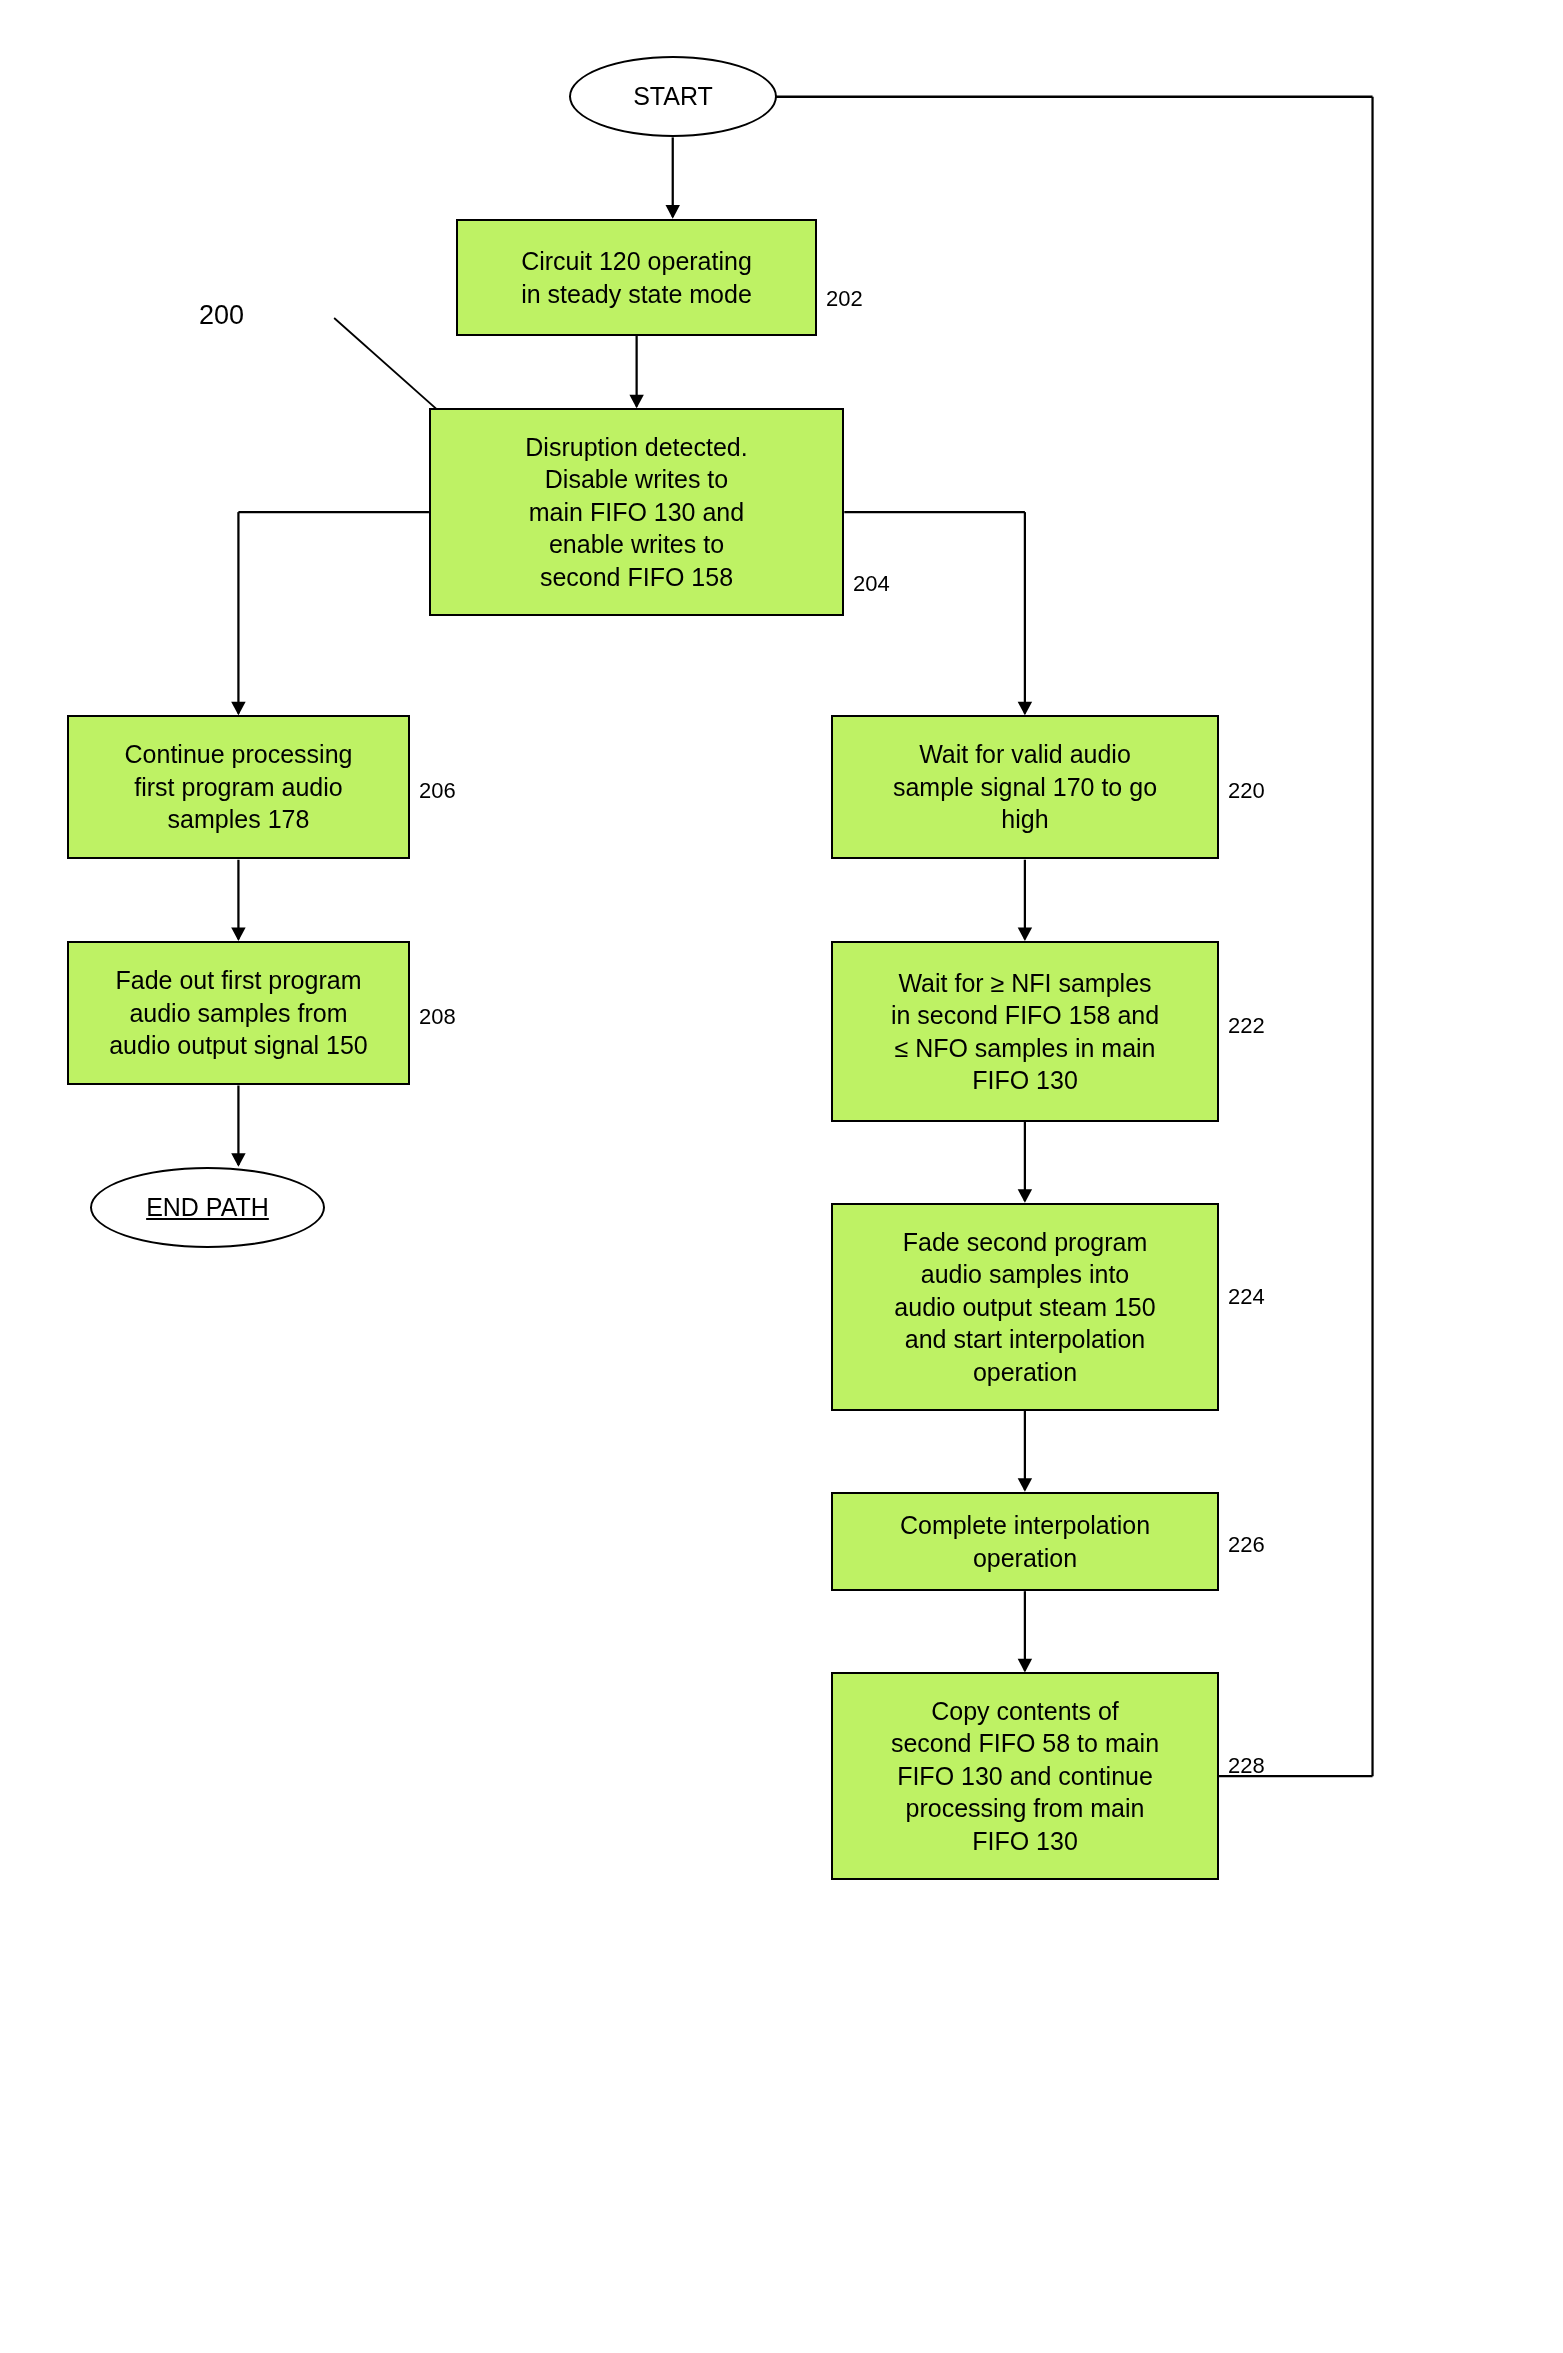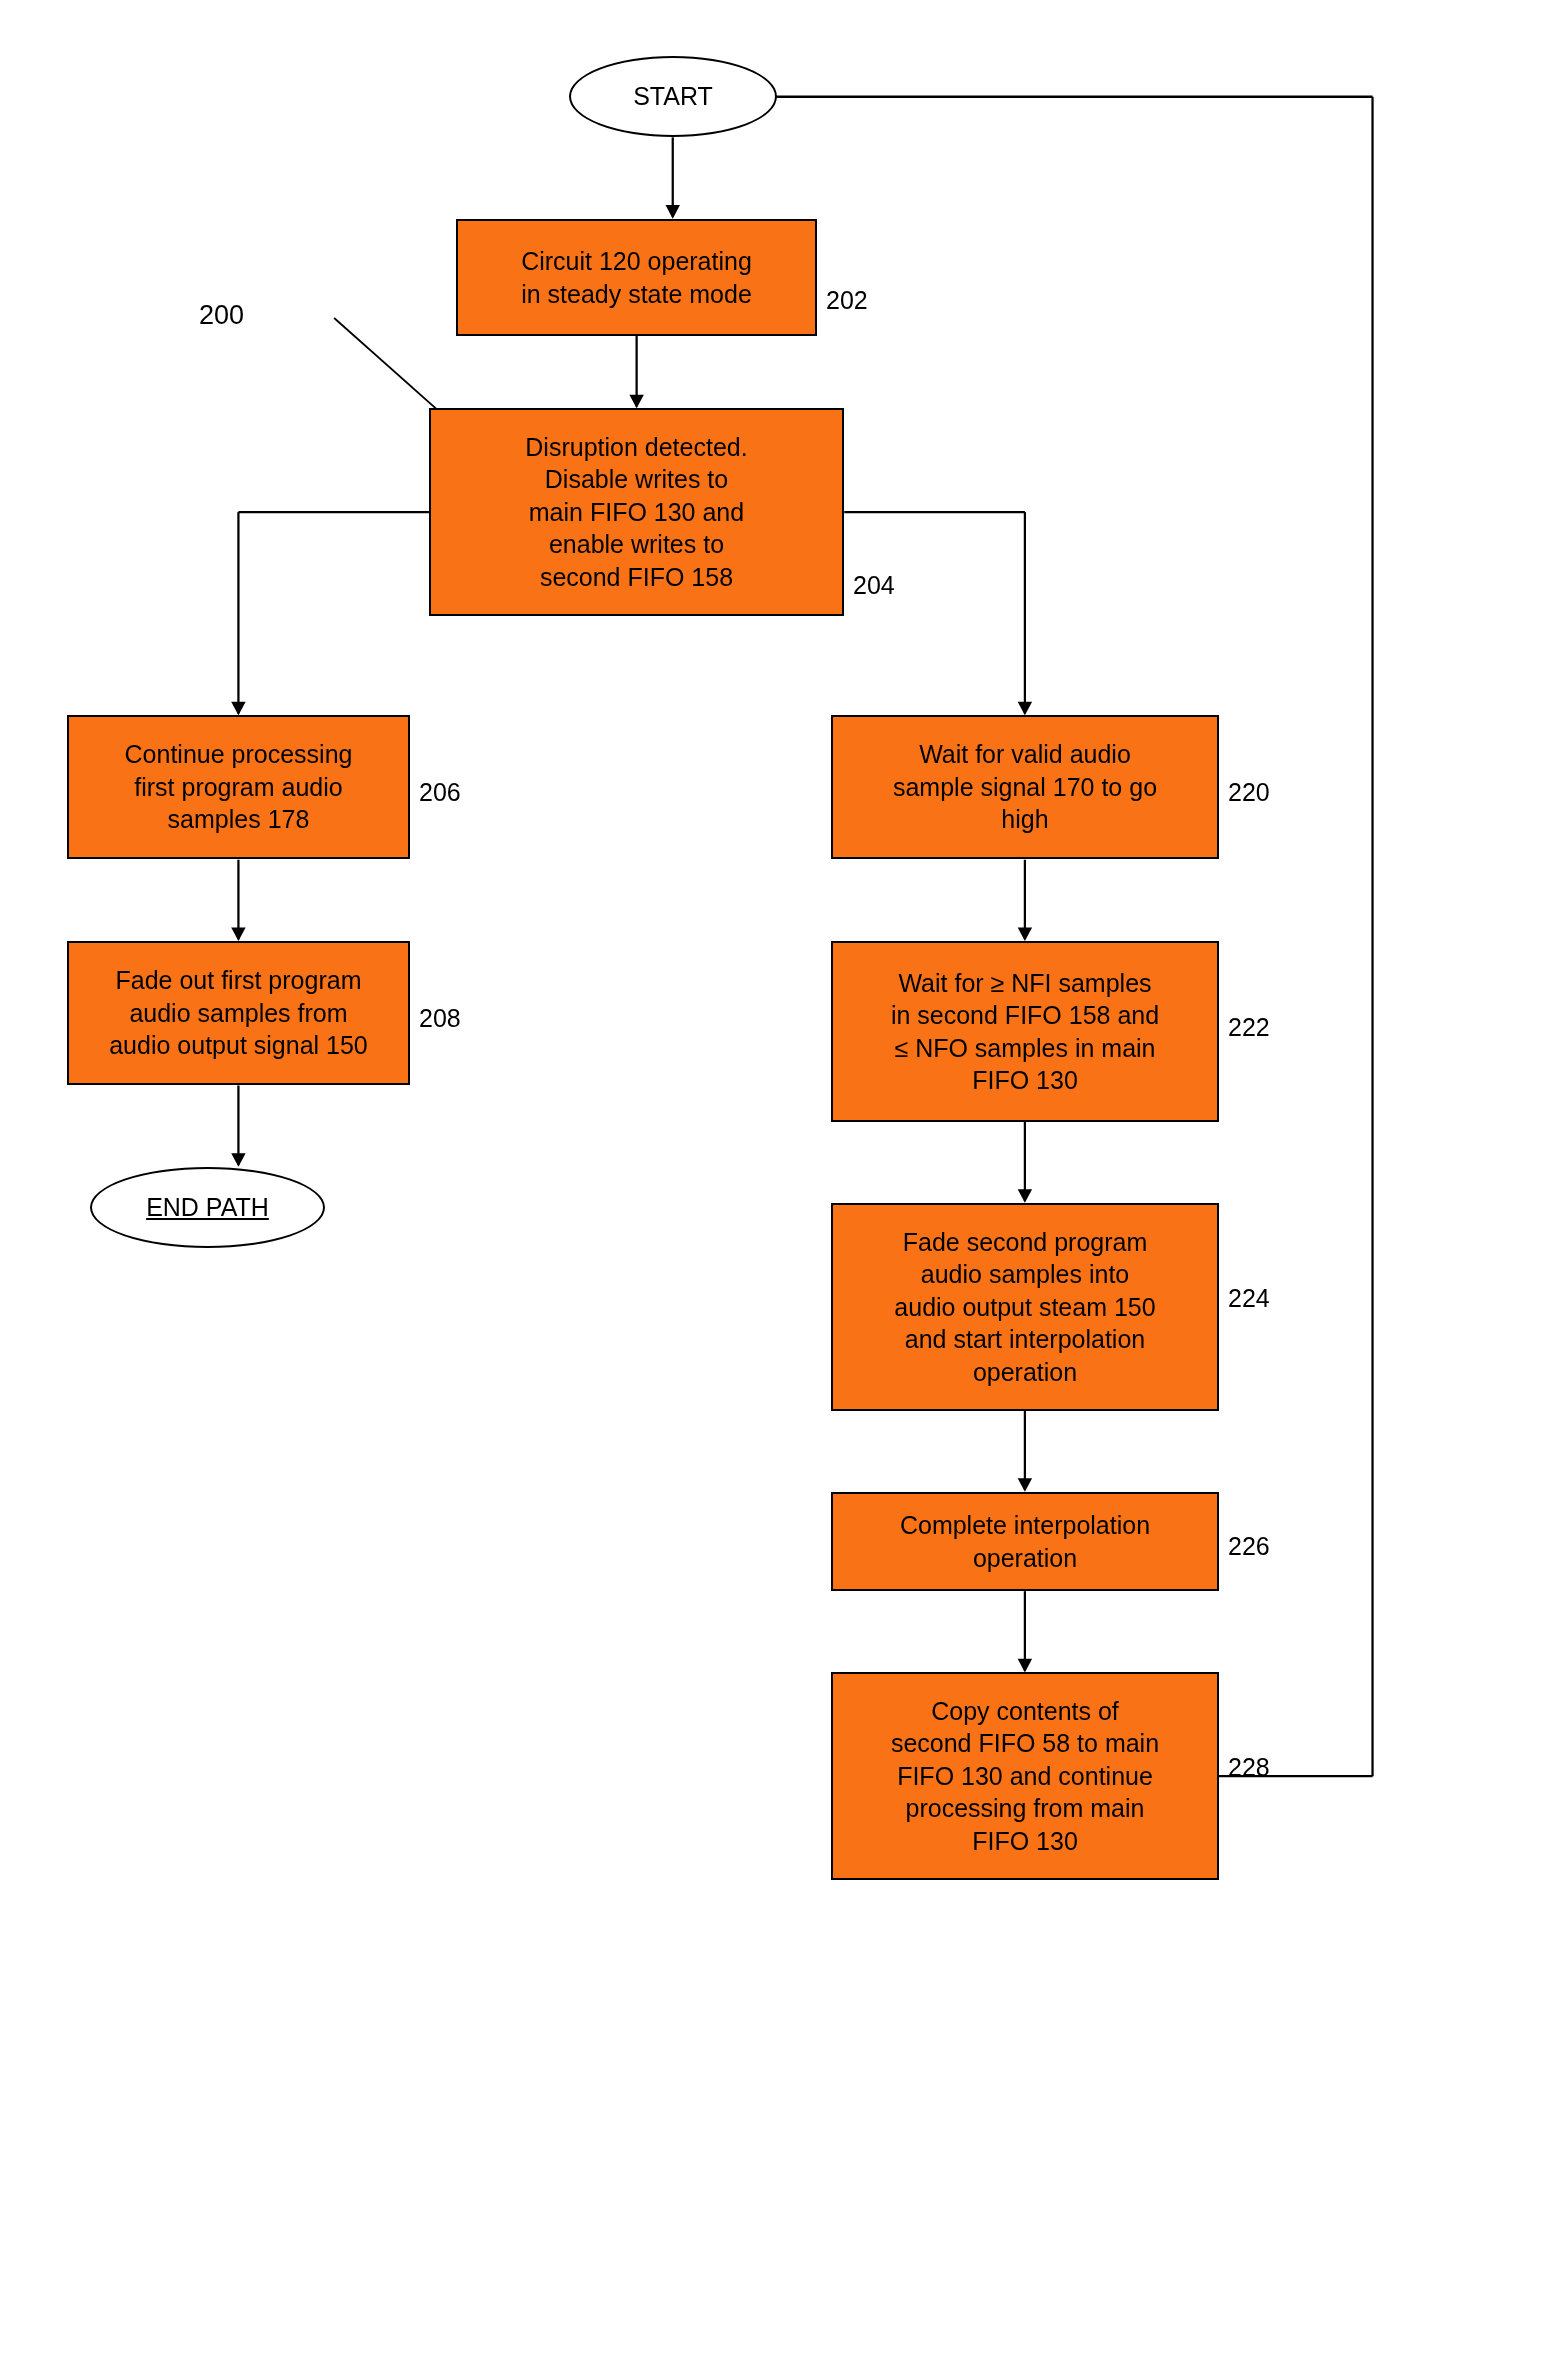--- a/index.html
+++ b/index.html
@@ -25,32 +25,32 @@
       justify-content: center;
       text-align: center;
     }
     .oval {
       border: 2.3px solid #000;
       border-radius: 50%;
       background: #fff;
     }
     .rect {
       border: 2.3px solid #000;
-      background: #f97316;
+      background: #bef264;
     }
     .shape-label {
       font-size: 25px;
       font-weight: normal;
       color: #000;
       line-height: 1.3;
       padding: 5.4px 9px;
     }
     .step-number {
       position: absolute;
-      font-size: 25px;
+      font-size: 22px;
       color: #000;
     }
     
     .arrows-svg {
       position: absolute;
       top: 0;
       left: 0;
       width: 1564px;
       height: 2354px;
       pointer-events: none;

